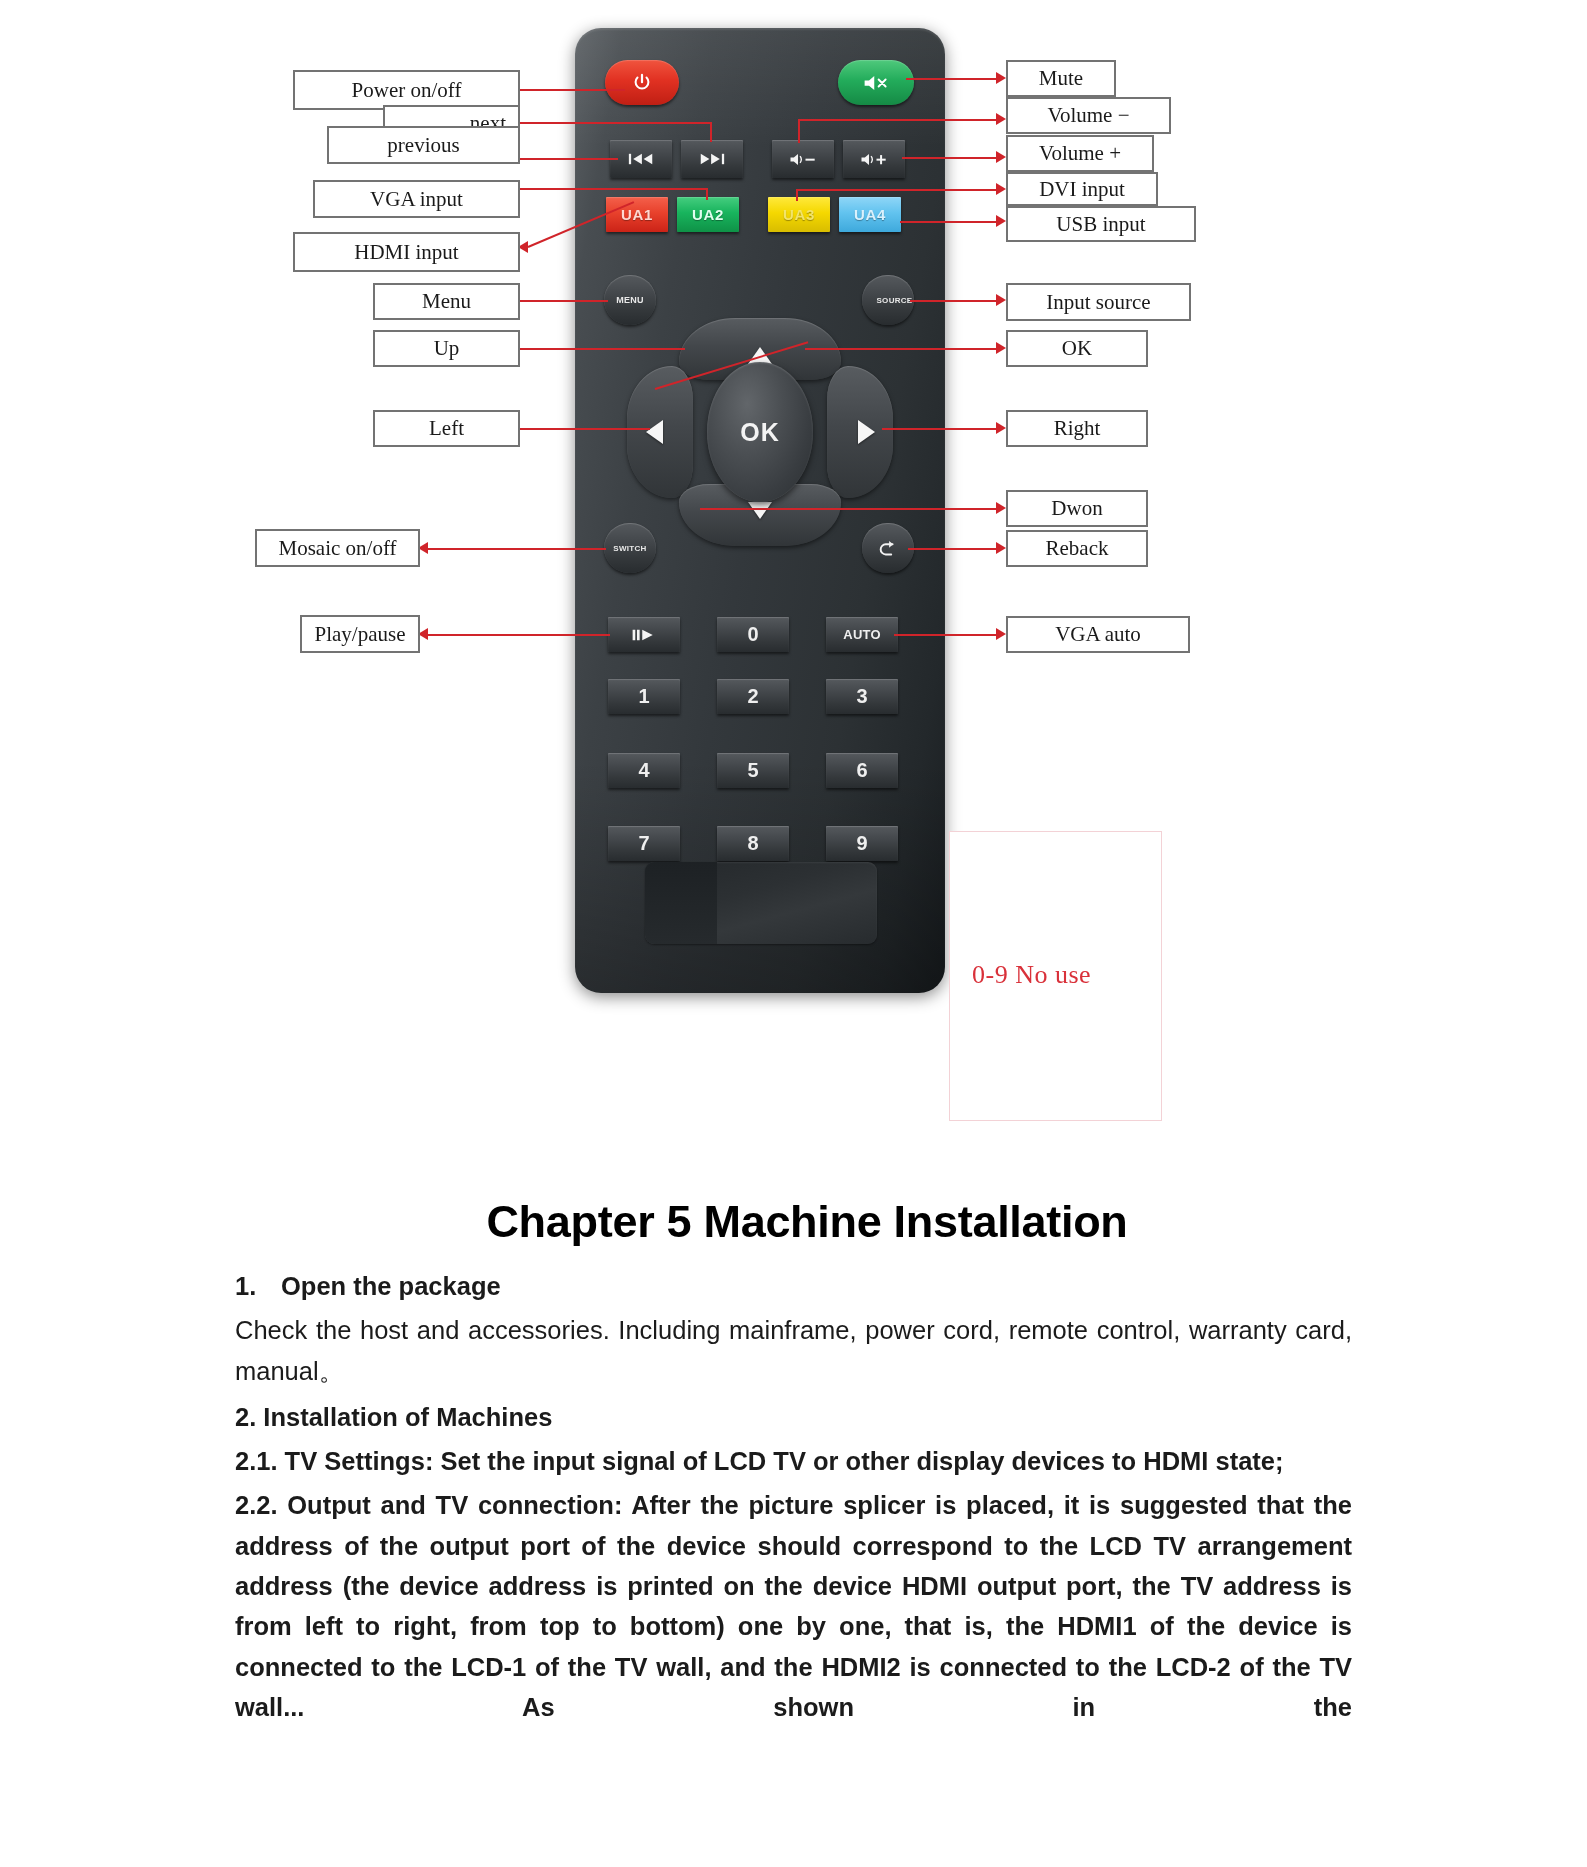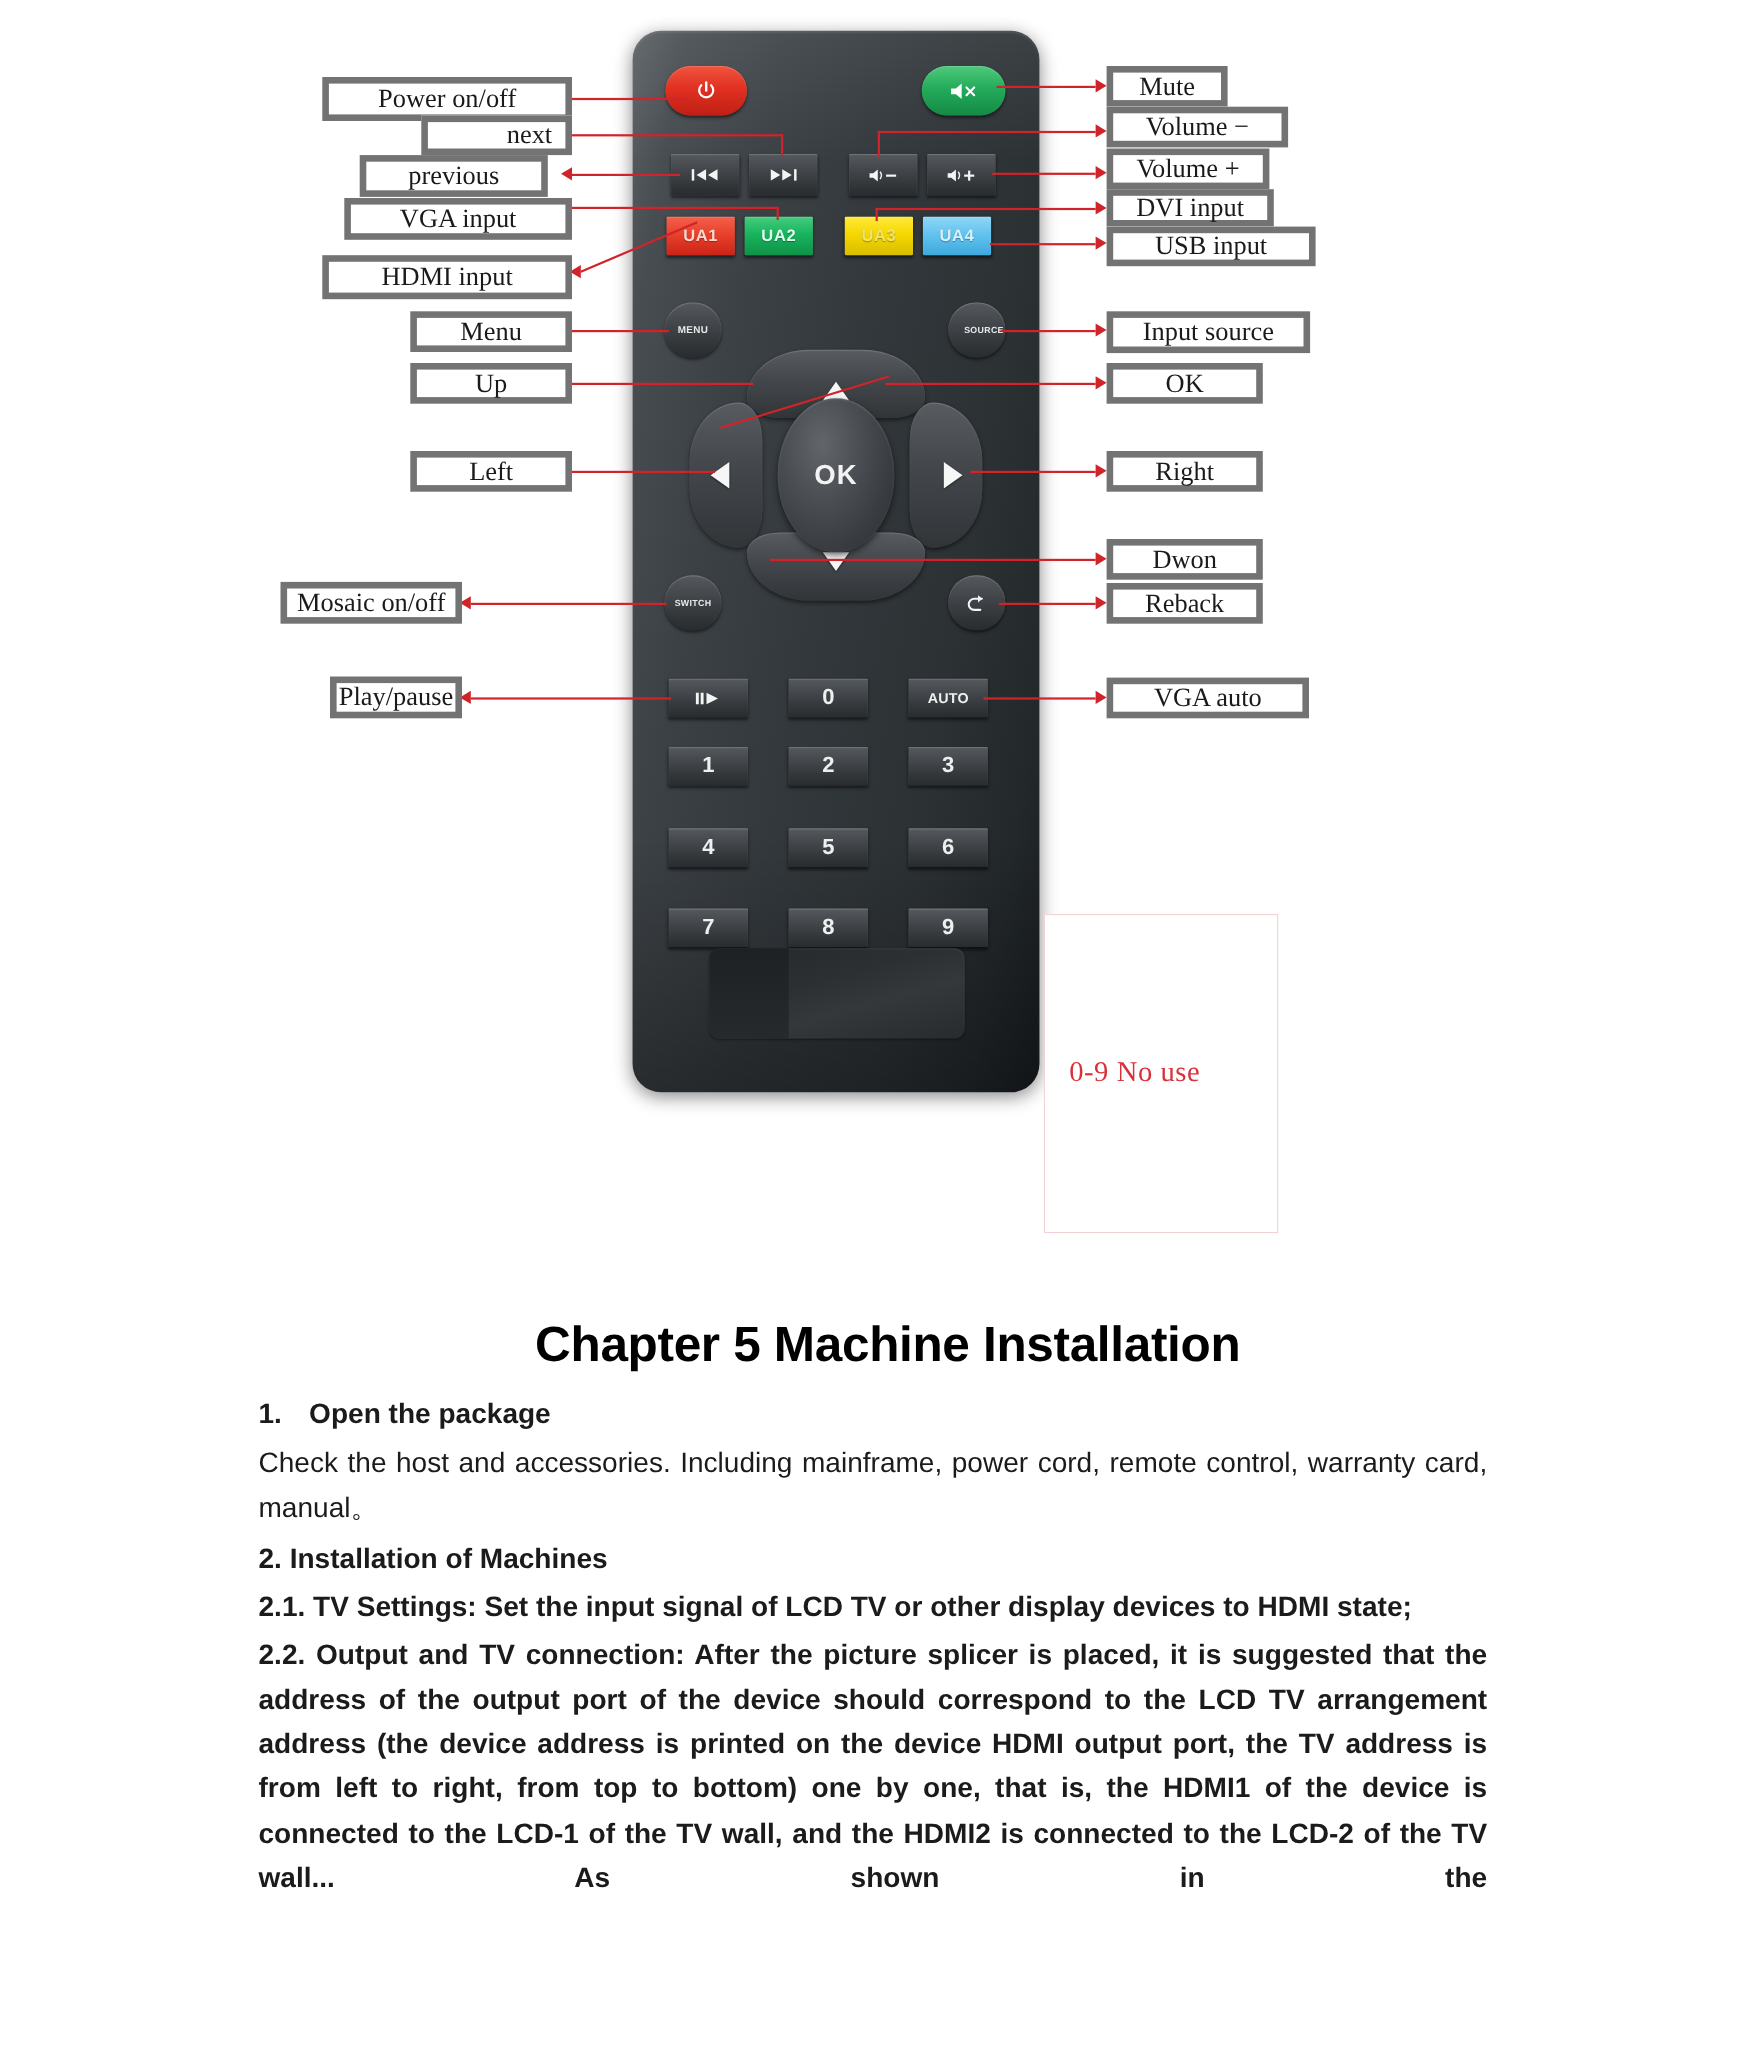--- a/index.html
+++ b/index.html
@@ -143,25 +143,25 @@
   }
   .battery-notch {
     position: absolute; left: 645px; top: 862px; width: 72px; height: 82px;
     border-radius: 9px 0 0 9px;
     background: linear-gradient(180deg, #1d2124, #262a2d);
   }
 
   
   .label-box {
     position: absolute;
-    border: 6px solid #737373;
+    border: 2px solid #737373;
     background: #ffffff;
     color: #1a1a1a;
     font-family: "Liberation Serif", serif;
-    font-size: 24px;
+    font-size: 21px;
     line-height: 1;
     display: flex;
     align-items: center;
     box-sizing: border-box;
     white-space: nowrap;
   }
   .lb-right { justify-content: flex-end; padding-right: 12px; }
   .lb-center{ justify-content: center; }
 
   .note-box {
@@ -448,21 +448,21 @@
 
   <div class="ln ln-h" style="left:894px; top:634px; width:102px;"></div>
   <div class="arrow arrow-right" style="left:996px; top:628px;"></div>
 
   <div class="label-box lb-center" style="left:293px; top:70px; width:227px; height:40px;">
     <span>Power on/off</span>
   </div>
   <div class="label-box lb-right" style="left:383px; top:105px; width:137px; height:36px;">
     <span>next</span>
   </div>
-  <div class="label-box lb-center" style="left:327px; top:141px; width:171px; height:38px;">
+  <div class="label-box lb-center" style="left:327px; top:126px; width:193px; height:38px;">
     <span>previous</span>
   </div>
   <div class="label-box lb-center" style="left:313px; top:180px; width:207px; height:38px;">
     <span>VGA input</span>
   </div>
   <div class="label-box lb-center" style="left:293px; top:232px; width:227px; height:40px;">
     <span>HDMI input</span>
   </div>
   <div class="label-box lb-center" style="left:373px; top:283px; width:147px; height:37px;">
     <span>Menu</span>

